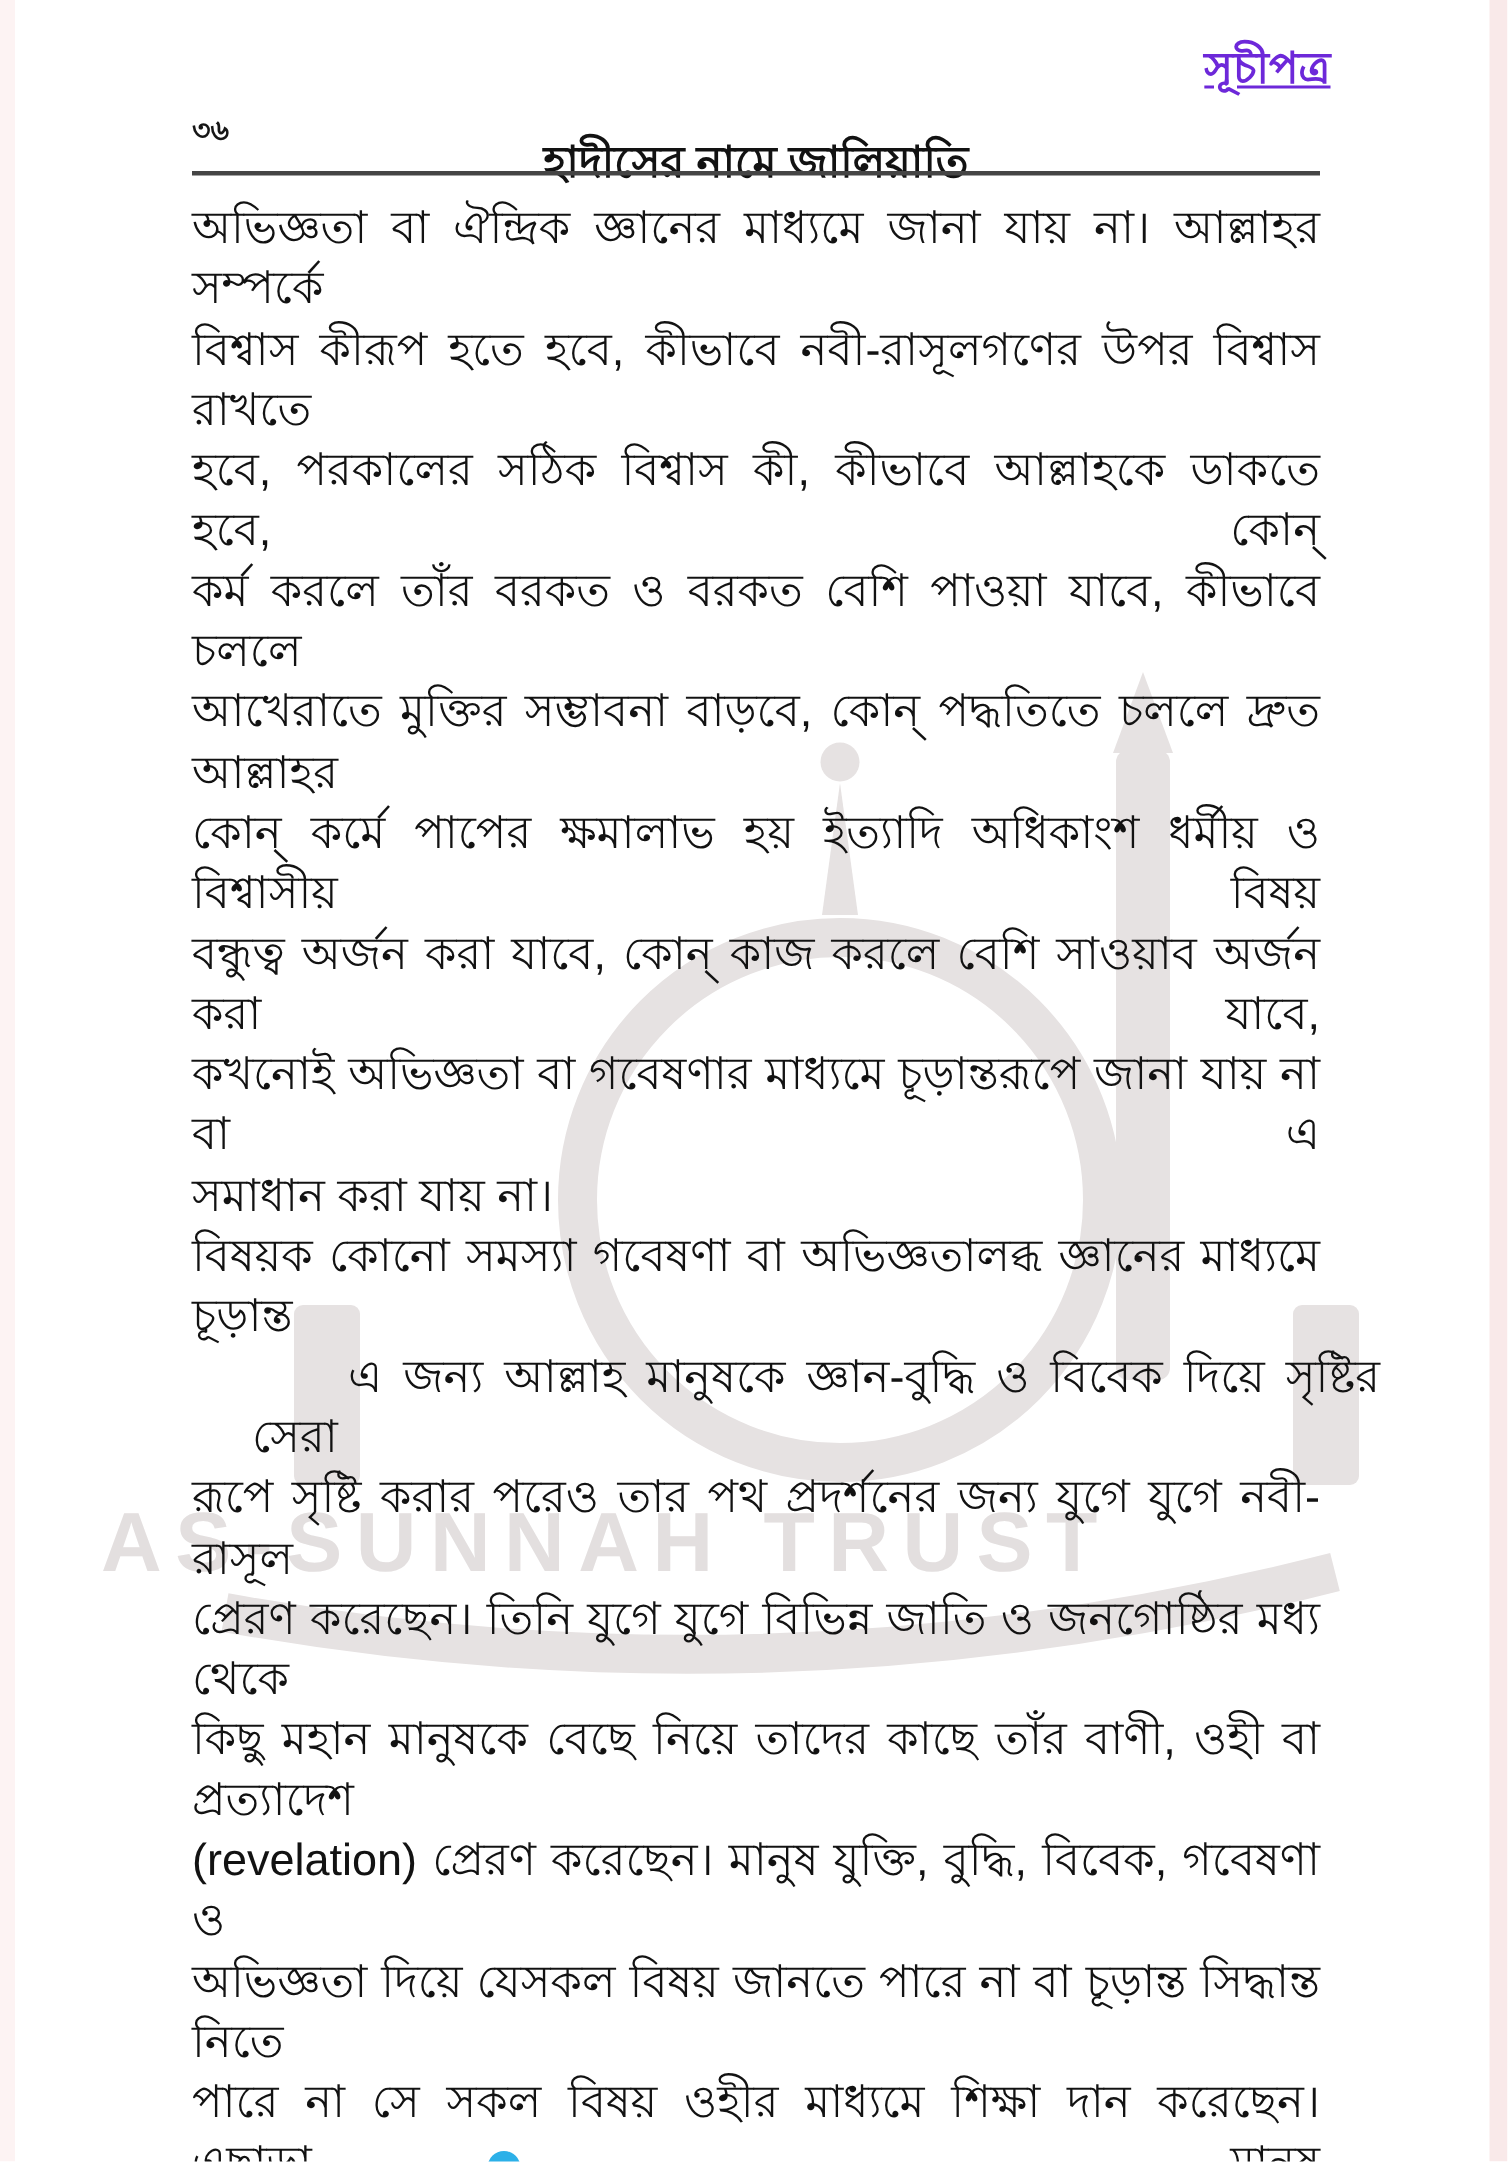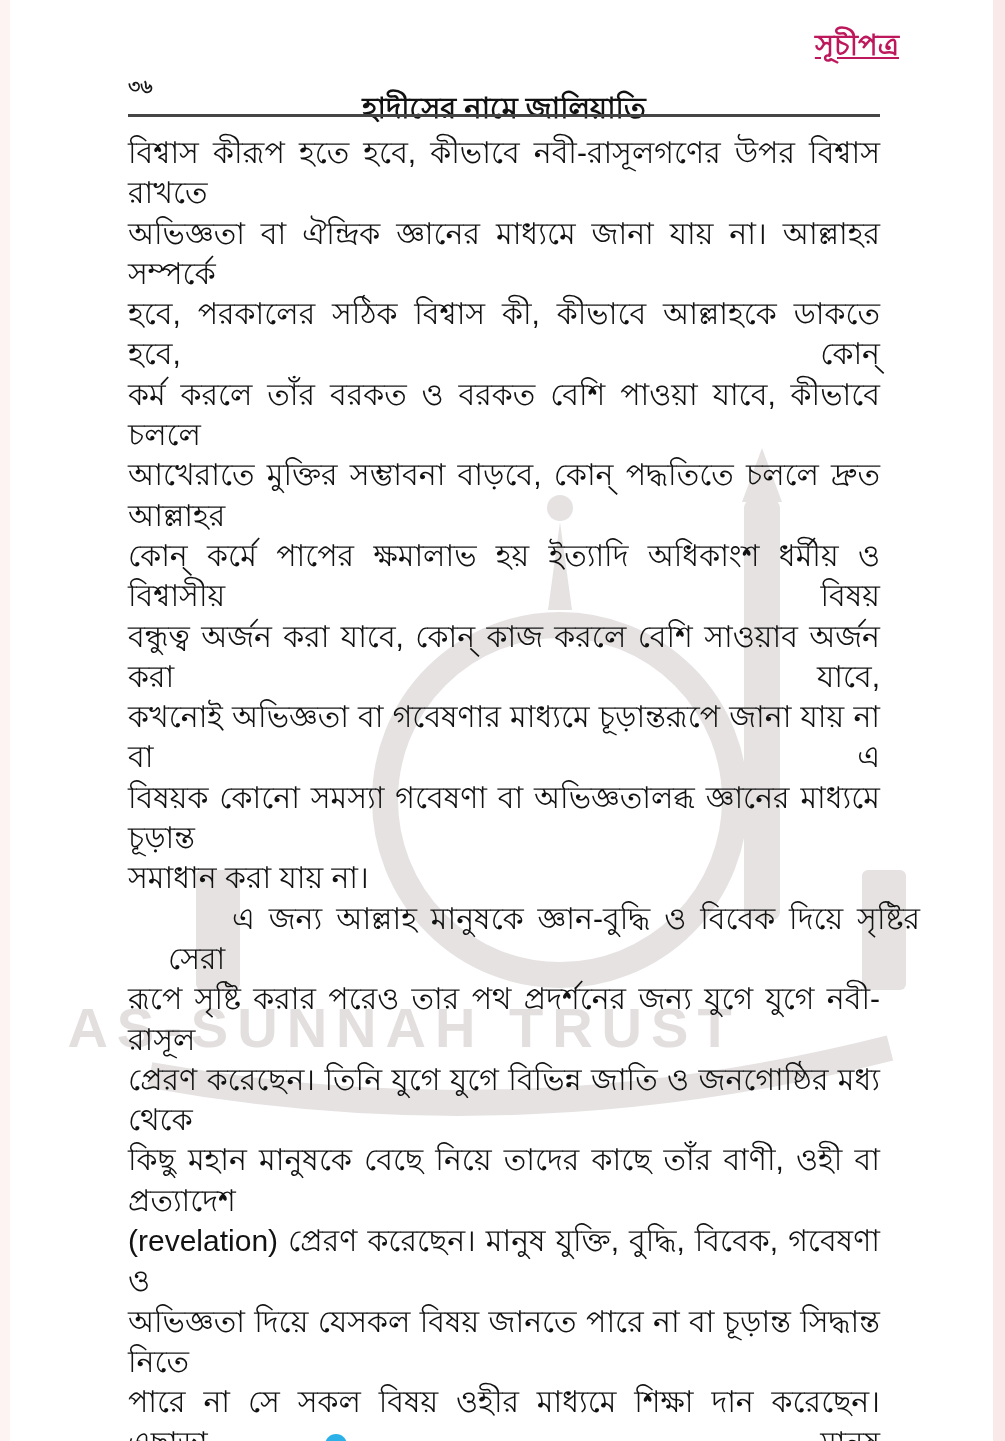--- a/index.html
+++ b/index.html
@@ -1,22 +1,22 @@
 <!DOCTYPE html>
 <html><head>
 <meta charset="utf-8">
 <style>
   html,body{margin:0;padding:0;}
   body{font-family:"Liberation Sans","DejaVu Sans",sans-serif;background:#ffffff;}
   .page{position:relative;width:1005px;height:1441px;background:#ffffff;overflow:hidden;}
   .edge{position:absolute;top:0;height:100%;pointer-events:none;}
   .edge.left{left:0;width:10px;background:#fdf3f3;}
   .edge.right{right:0;width:12px;background:#f9e9e9;}
-  .toc-link{position:absolute;top:22px;right:106px;font-size:29px;font-weight:600;
-            color:#be185d;text-decoration:underline;cursor:pointer;z-index:3;}
+  .toc-link{position:absolute;top:22px;right:118px;font-size:29px;font-weight:600;
+            color:#6d28d9;text-decoration:underline;cursor:pointer;z-index:3;}
   .runhead{position:absolute;top:72px;left:128px;width:752px;height:40px;z-index:2;}
   .pagenum{position:absolute;left:0;top:0;font-size:19px;font-weight:700;color:#161616;}
   .runtitle{position:absolute;left:0;right:0;top:0;text-align:center;font-size:29px;
             font-weight:700;color:#121212;margin-top:13px;}
   .rule{position:absolute;top:114px;left:128px;width:752px;height:3px;background:#454545;z-index:2;}
   .watermark{position:absolute;left:0;top:430px;width:1005px;height:720px;z-index:0;}
   .wm-text{position:absolute;left:0;top:565px;width:808px;text-align:center;
            font-size:56px;font-weight:800;letter-spacing:9px;color:#e3dfdf;white-space:nowrap;}
   .content{position:absolute;top:133px;left:128px;width:752px;z-index:2;
            font-size:30px;line-height:40.3px;color:#121212;}
@@ -54,30 +54,30 @@
         <rect x="744" y="70" width="36" height="420" rx="8"></rect>
         <path d="M742,72 L762,18 L782,72 Z"></path>
         <rect x="196" y="440" width="44" height="120" rx="6"></rect>
         <rect x="862" y="440" width="44" height="120" rx="6"></rect>
       </g>
     </svg>
     <div class="wm-text">AS-SUNNAH TRUST</div>
   </div>
 
   <div class="content" id="content">
+      <div class="line">অভিজ্ঞতা বা ঐন্দ্রিক জ্ঞানের মাধ্যমে জানা যায় না। আল্লাহর সম্পর্কে</div>
       <div class="line">বিশ্বাস কীরূপ হতে হবে, কীভাবে নবী-রাসূলগণের উপর বিশ্বাস রাখতে</div>
-      <div class="line">অভিজ্ঞতা বা ঐন্দ্রিক জ্ঞানের মাধ্যমে জানা যায় না। আল্লাহর সম্পর্কে</div>
       <div class="line">হবে, পরকালের সঠিক বিশ্বাস কী, কীভাবে আল্লাহকে ডাকতে হবে, কোন্</div>
       <div class="line">কর্ম করলে তাঁর বরকত ও বরকত বেশি পাওয়া যাবে, কীভাবে চললে</div>
       <div class="line">আখেরাতে মুক্তির সম্ভাবনা বাড়বে, কোন্ পদ্ধতিতে চললে দ্রুত আল্লাহর</div>
       <div class="line">কোন্ কর্মে পাপের ক্ষমালাভ হয় ইত্যাদি অধিকাংশ ধর্মীয় ও বিশ্বাসীয় বিষয়</div>
       <div class="line">বন্ধুত্ব অর্জন করা যাবে, কোন্ কাজ করলে বেশি সাওয়াব অর্জন করা যাবে,</div>
       <div class="line">কখনোই অভিজ্ঞতা বা গবেষণার মাধ্যমে চূড়ান্তরূপে জানা যায় না বা এ</div>
+      <div class="line lastline">সমাধান করা যায় না।</div>
       <div class="line">বিষয়ক কোনো সমস্যা গবেষণা বা অভিজ্ঞতালব্ধ জ্ঞানের মাধ্যমে চূড়ান্ত</div>
-      <div class="line lastline">সমাধান করা যায় না।</div>
       <div class="line indent">এ জন্য আল্লাহ মানুষকে জ্ঞান-বুদ্ধি ও বিবেক দিয়ে সৃষ্টির সেরা</div>
       <div class="line">রূপে সৃষ্টি করার পরেও তার পথ প্রদর্শনের জন্য যুগে যুগে নবী-রাসূল</div>
       <div class="line">প্রেরণ করেছেন। তিনি যুগে যুগে বিভিন্ন জাতি ও জনগোষ্ঠির মধ্য থেকে</div>
       <div class="line">কিছু মহান মানুষকে বেছে নিয়ে তাদের কাছে তাঁর বাণী, ওহী বা প্রত্যাদেশ</div>
       <div class="line">(revelation) প্রেরণ করেছেন। মানুষ যুক্তি, বুদ্ধি, বিবেক, গবেষণা ও</div>
       <div class="line">অভিজ্ঞতা দিয়ে যেসকল বিষয় জানতে পারে না বা চূড়ান্ত সিদ্ধান্ত নিতে</div>
       <div class="line">পারে না সে সকল বিষয় ওহীর মাধ্যমে শিক্ষা দান করেছেন। এছাড়া মানুষ</div>
     </div>
 
   <div class="bottom-dot" style="background: rgb(44, 176, 232);"></div>

